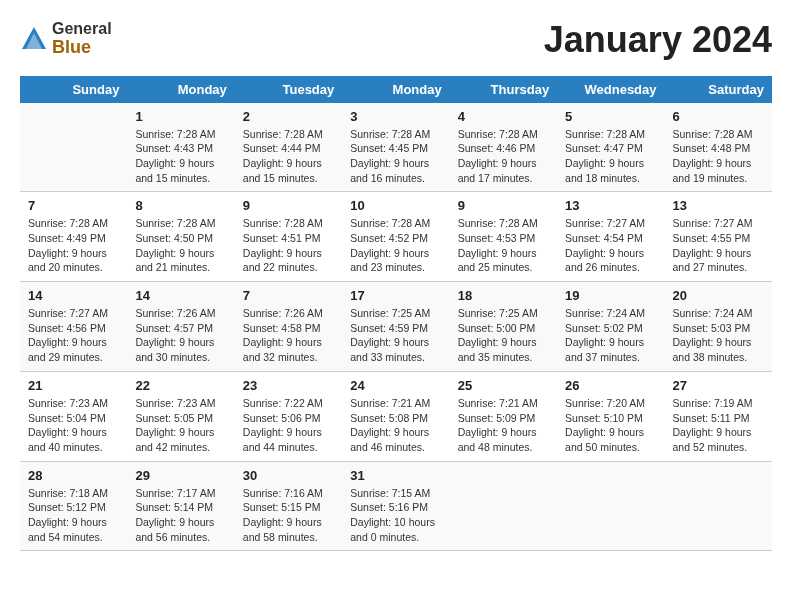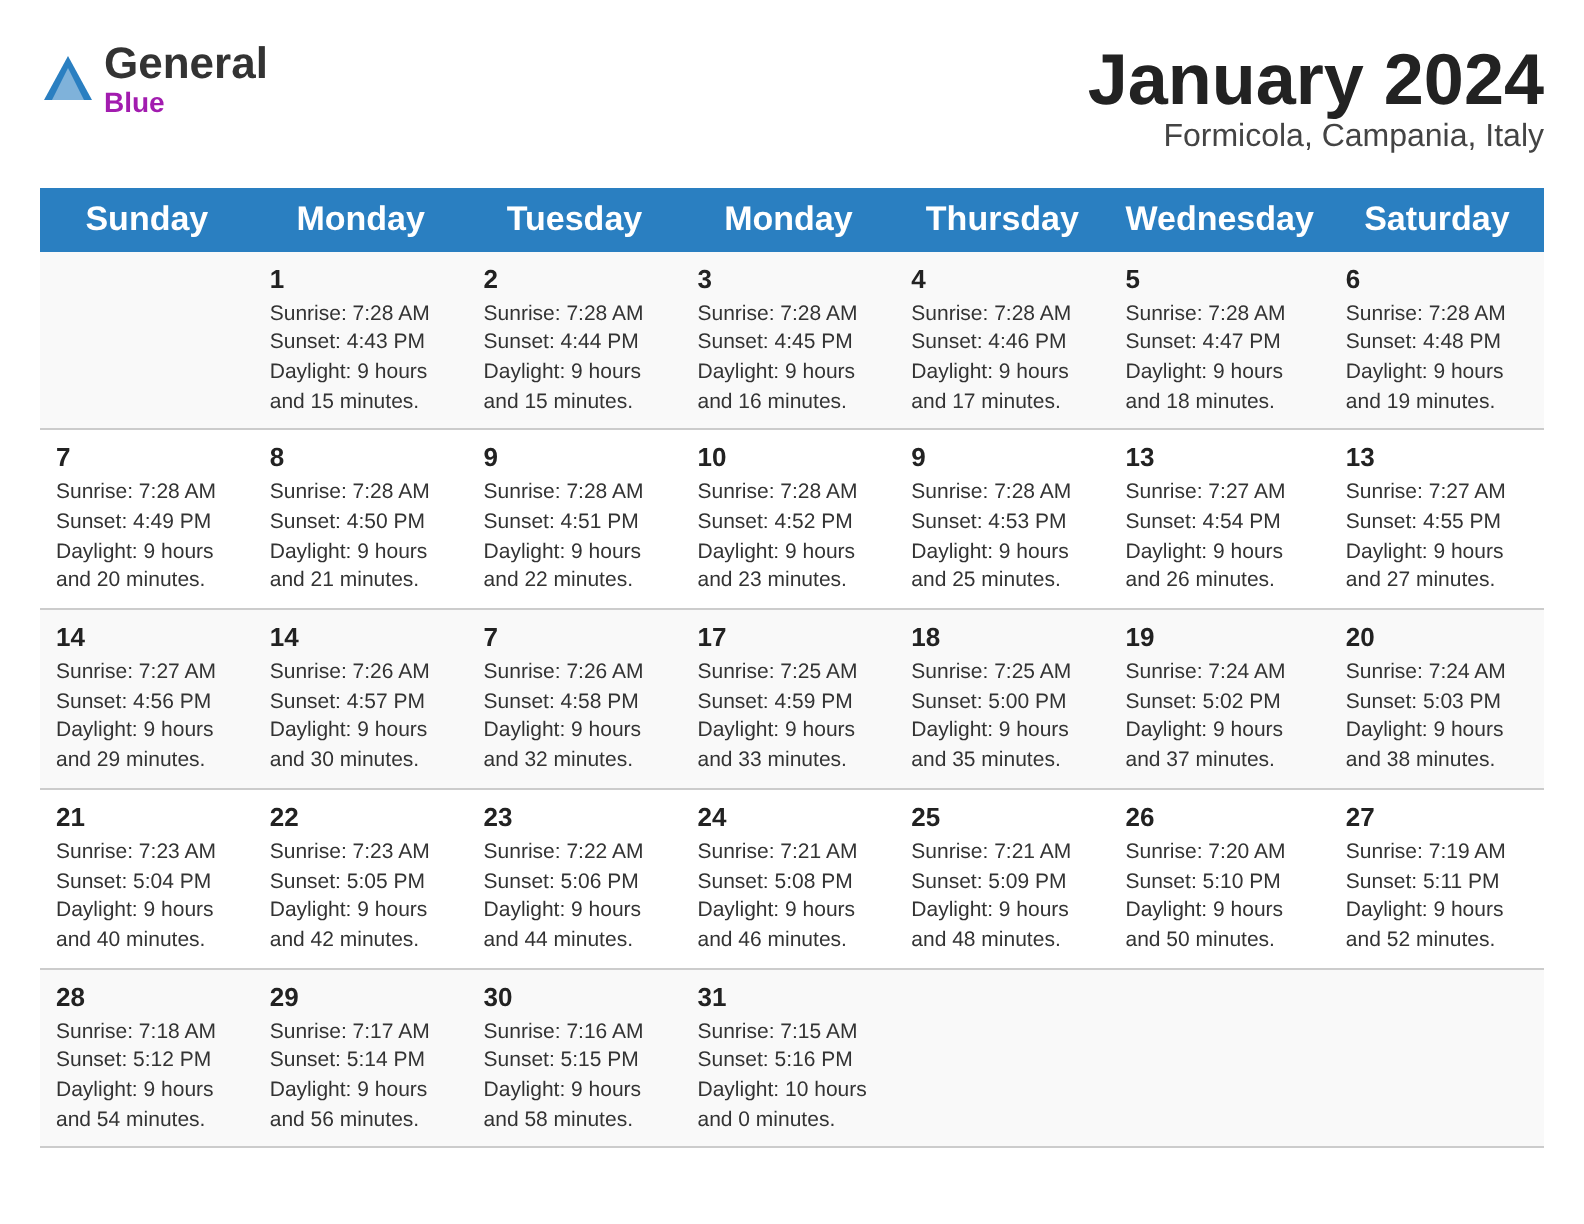--- a/index.html
+++ b/index.html
@@ -19,58 +19,58 @@
     .logo {
       display: flex;
       align-items: center;
     }
     .logo-text {
       display: flex;
       flex-direction: column;
       line-height: 1.1;
     }
     .logo-general {
-      font-size: 22px;
+      font-size: 16px;
       font-weight: bold;
       color: #333;
     }
     .logo-blue {
-      font-size: 14px;
-      font-weight: bold;
-      color: #a21caf;
+      font-size: 18px;
+      font-weight: bold;
+      color: #a16207;
     }
     .logo-icon {
       width: 28px;
       height: 28px;
       margin-right: 4px;
     }
     .title-block {
-      text-align: right;
+      text-align: center;
     }
     .month-title {
       font-size: 36px;
       font-weight: bold;
       color: #222;
       line-height: 1.1;
     }
     .location-title {
       font-size: 16px;
       color: #444;
     }
     table {
       width: 100%;
       border-collapse: collapse;
       font-size: 11px;
     }
     thead tr th {
       background-color: #2a7fc1;
       color: #fff;
-      text-align: center;
+      text-align: right;
       padding: 6px 8px;
-      font-size: 17px;
+      font-size: 13px;
       font-weight: bold;
     }
     tbody tr {
       border-bottom: 1px solid #ccc;
     }
     tbody tr:nth-child(odd) {
       background-color: #f9f9f9;
     }
     tbody tr:nth-child(even) {
       background-color: #fff;
@@ -102,21 +102,20 @@
       <polygon points="14,2 26,24 2,24" fill="#2a7fc1"></polygon>
       <polygon points="14,8 22,24 6,24" fill="#fff" opacity="0.4"></polygon>
     </svg>
     <div class="logo-text">
       <span class="logo-general">General</span>
       <span class="logo-blue">Blue</span>
     </div>
   </div>
   <div class="title-block">
     <div class="month-title">January 2024</div>
-    <div class="location-title">Formicola, Campania, Italy</div>
   </div>
 </div>
 
 <table>
   <thead>
     <tr>
     <th>Sunday</th>
         <th>Monday</th>
         <th>Tuesday</th>
         <th>Monday</th>

